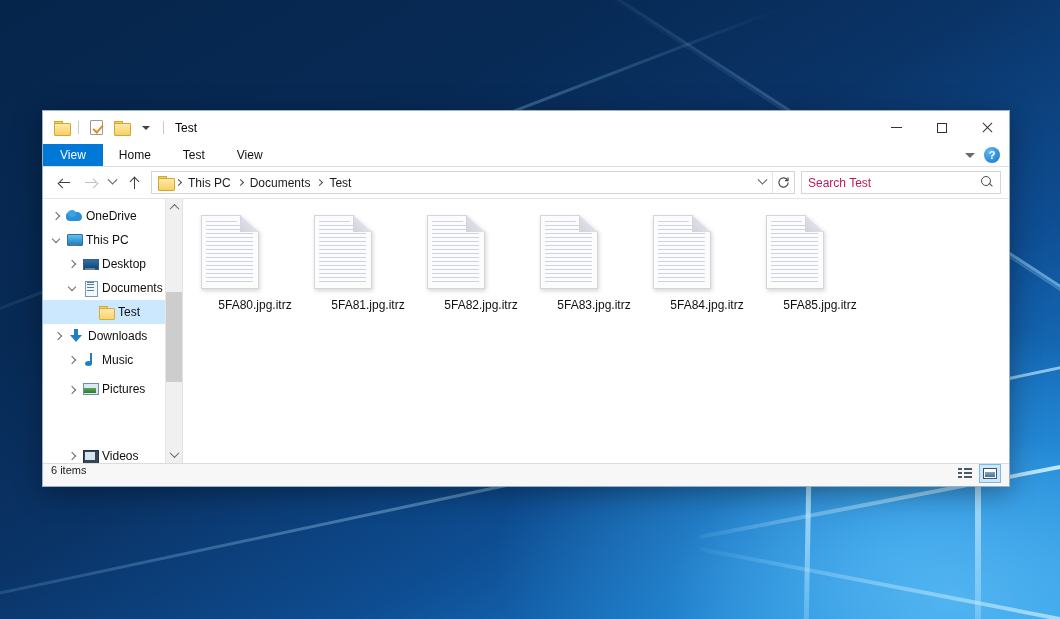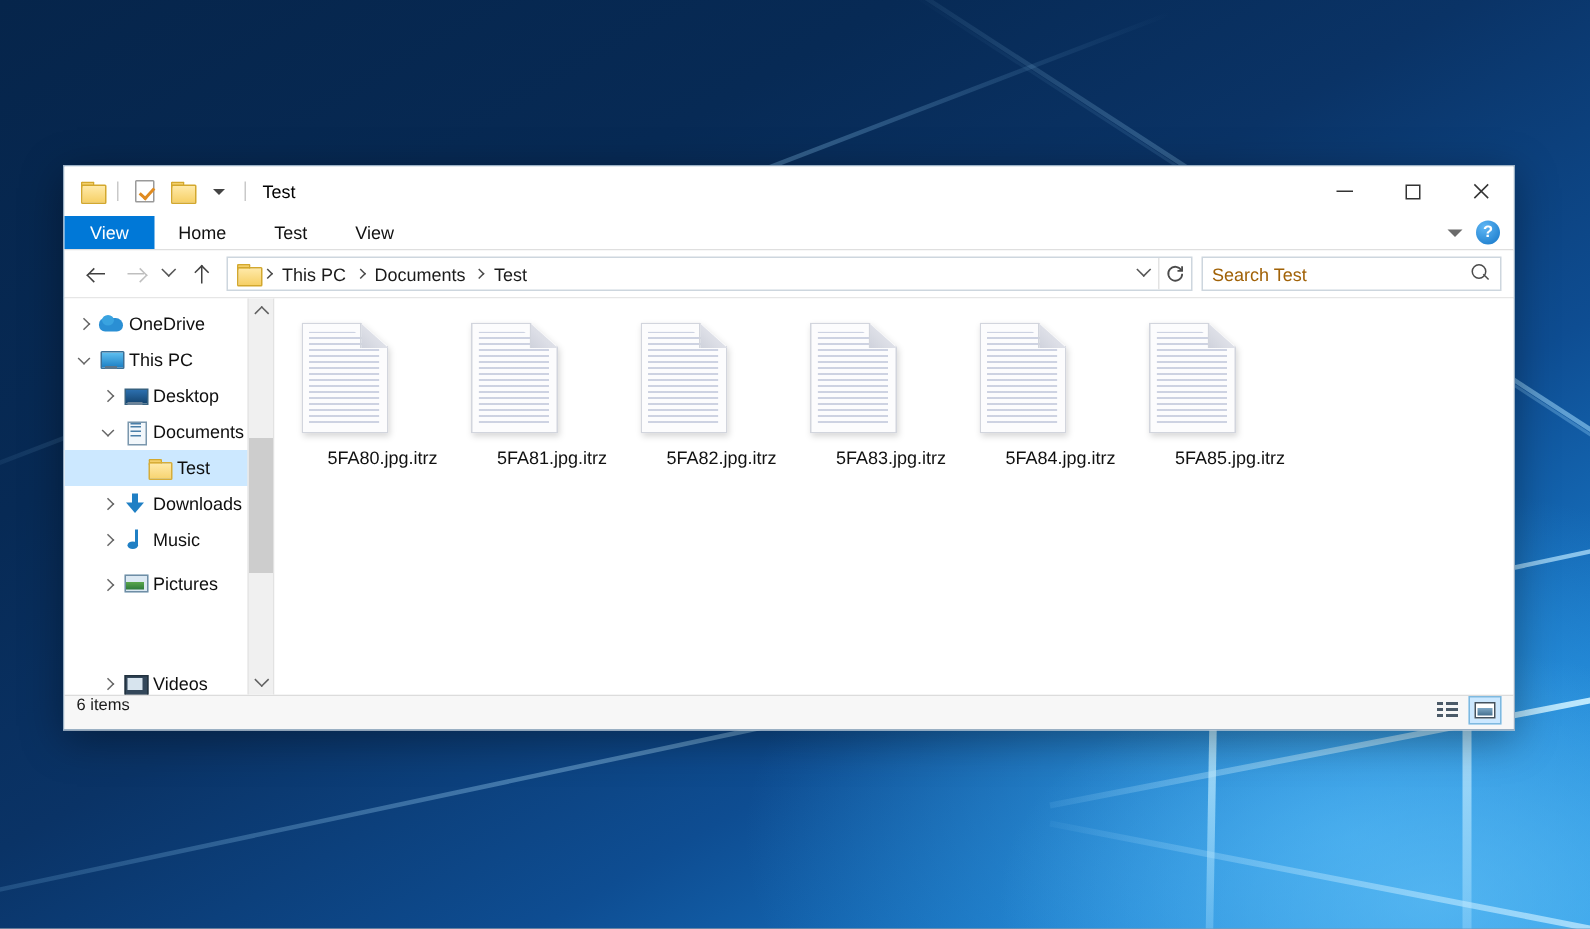--- a/index.html
+++ b/index.html
@@ -169,21 +169,21 @@
   .addr-right { margin-left:auto; display:flex; align-items:center; }
   .addr-dd { width:20px;height:21px;display:flex;align-items:center;justify-content:center; }
   .refresh {
     width:22px;height:21px;display:flex;align-items:center;justify-content:center;
     border-left:1px solid #e3e3e3;
   }
   .searchbox {
     width:200px; height:23px; border:1px solid #cdd6de; background:#fff; margin-left:6px;
     display:flex; align-items:center; padding:0 6px;
   }
-  .search-ph { font-size:12px; color:#a16207; flex:1; }
+  .search-ph { font-size:12px; color:#be185d; flex:1; }
   .mag { width:13px;height:13px;position:relative; }
   .mag::before {
     content:""; position:absolute; left:0; top:0; width:8px; height:8px;
     border:1.4px solid #4b4b4b; border-radius:50%;
   }
   .mag::after {
     content:""; position:absolute; left:7px; top:8px; width:5px; height:1.4px;
     background:#4b4b4b; transform:rotate(45deg);
   }
 
@@ -494,21 +494,21 @@
           <div class="navitem" style="padding-left: 22px;">
             <span class="exp expanded"></span>
             <span class="nic ic-doc"></span>
             <span class="lbl">Documents</span>
           </div>
           <div class="navitem selected" style="padding-left: 38px;">
             <span class="exp"></span>
             <span class="nic ic-folder"></span>
             <span class="lbl">Test</span>
           </div>
-          <div class="navitem" style="padding-left: 22px; text-align: right;">
+          <div class="navitem" style="padding-left: 8px; text-align: right;">
             <span class="exp collapsed"></span>
             <span class="nic ic-down"></span>
             <span class="lbl">Downloads</span>
           </div>
           <div class="navitem" style="padding-left: 22px;">
             <span class="exp collapsed"></span>
             <span class="nic ic-music"></span>
             <span class="lbl">Music</span>
           </div>
           <div class="navitem" style="padding-left: 22px; align-items: flex-end;">

